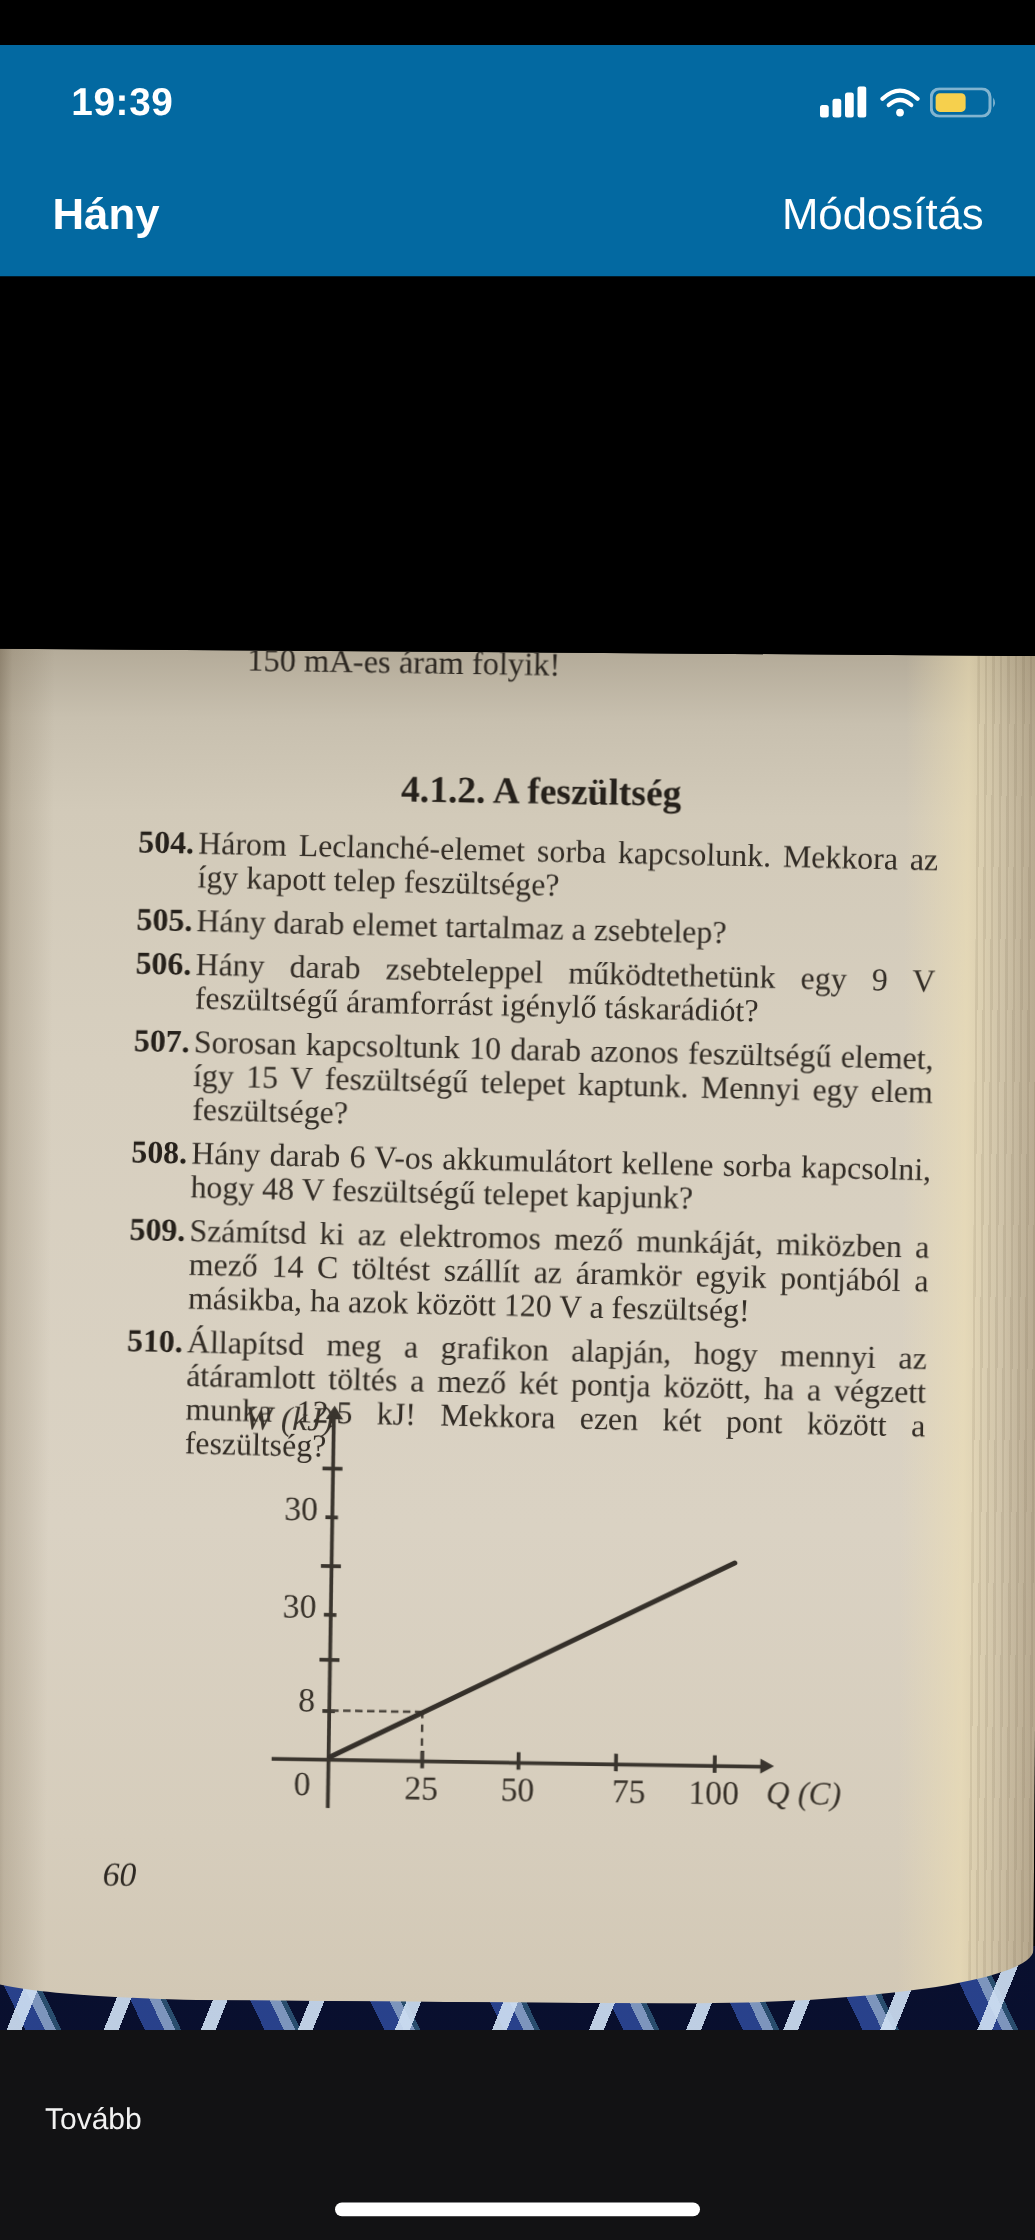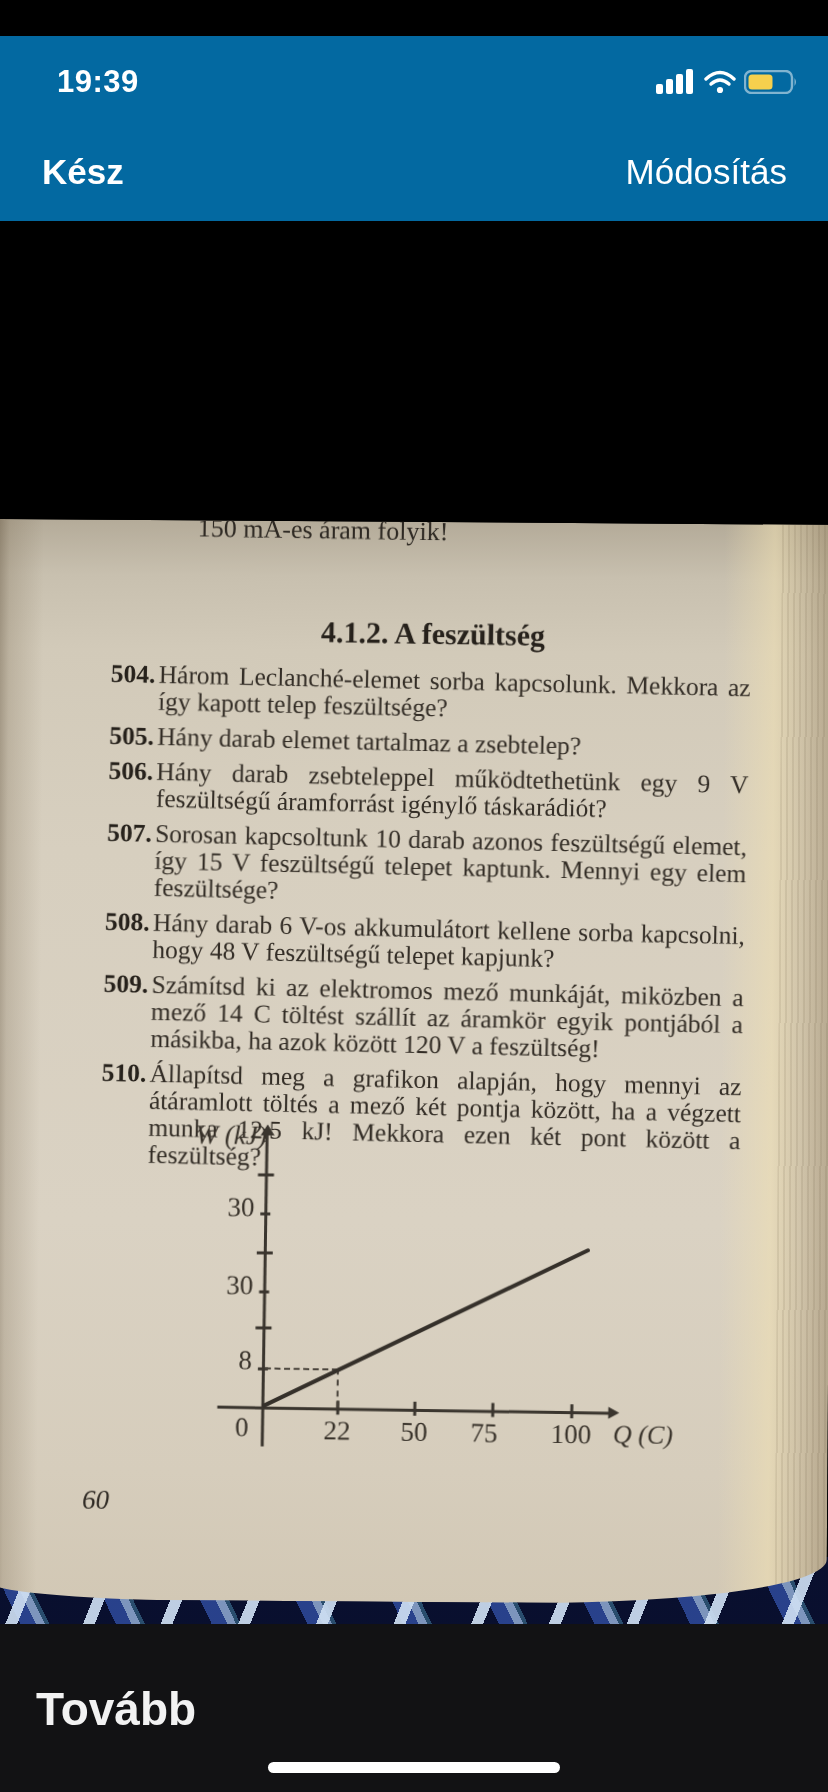--- a/index.html
+++ b/index.html
@@ -67,21 +67,21 @@
   .q-label{position:absolute;left:408px;top:292px;font-size:26px;font-style:italic;}
   .dataline{position:absolute;left:57px;top:282px;width:363px;height:4px;border-radius:2px;
     background:#35302a;transform:rotate(-26.5deg);transform-origin:left center;}
   .dash-h{position:absolute;left:59px;top:245px;width:73px;border-top:2.5px dashed #4a443c;}
   .dash-v{position:absolute;left:131px;top:245px;height:39px;border-left:2.5px dashed #4a443c;}
 
   .page-num{position:absolute;left:95px;top:965px;font-size:27px;font-style:italic;color:#2d2822;}
 
   
   .footer{position:absolute;left:0;top:1624px;width:828px;height:168px;background:#121214;z-index:50;}
-  .btn-next{position:absolute;left:36px;top:58px;font-size:46px;font-weight:700;color:#f2f2f2;}
+  .btn-next{position:absolute;left:36px;top:58px;font-size:24px;font-weight:400;color:#f2f2f2;}
   .home-indicator{position:absolute;left:268px;top:138px;width:292px;height:11px;border-radius:6px;background:#fff;}
 </style>
 </head>
 <body>
 
 <div id="screen">
 
   <div class="header">
     <div class="time">19:39</div>
     <div class="status-icons">
@@ -102,21 +102,21 @@
       </span>
       <span>
         <svg width="54" height="24" viewBox="0 0 54 24">
           <rect x="1" y="1" width="47" height="22" rx="6.5" fill="none" stroke="rgba(255,255,255,.5)" stroke-width="2.4"></rect>
           <rect x="4.5" y="4.5" width="24" height="15" rx="3.5" fill="#f6d04d"></rect>
           <path d="M50.5 8 Q53.5 12 50.5 16 Z" fill="rgba(255,255,255,.5)"></path>
         </svg>
       </span>
     </div>
     <div class="navrow">
-      <div class="btn-done">Kész</div>
+      <div class="btn-done">Hány</div>
       <div class="btn-edit">Módosítás</div>
     </div>
   </div>
 
   <div class="photo">
     <div class="fabric"></div>
 
     <div class="page">
       <div class="page-inner">
 
@@ -171,23 +171,23 @@
           <div class="ylab" style="top:38px">30</div>
           <div class="ylab" style="top:116px">30</div>
           <div class="ylab" style="top:191px">8</div>
 
           <div class="xtick" style="left:131px"></div>
           <div class="xtick" style="left:208px"></div>
           <div class="xtick" style="left:286px"></div>
           <div class="xtick" style="left:365px"></div>
 
           <div class="origin-lab">0</div>
-          <div class="xlab" style="left:102px">22</div>
+          <div class="xlab" style="left:102px">25</div>
           <div class="xlab" style="left:179px">50</div>
-          <div class="xlab" style="left:249px">75</div>
+          <div class="xlab" style="left:268px">75</div>
           <div class="xlab" style="left:336px">100</div>
           <div class="q-label">Q (C)</div>
 
           <div class="dash-h"></div>
           <div class="dash-v"></div>
           <div class="dataline"></div>
         </div>
 
         <div class="page-num">60</div>
       </div>

